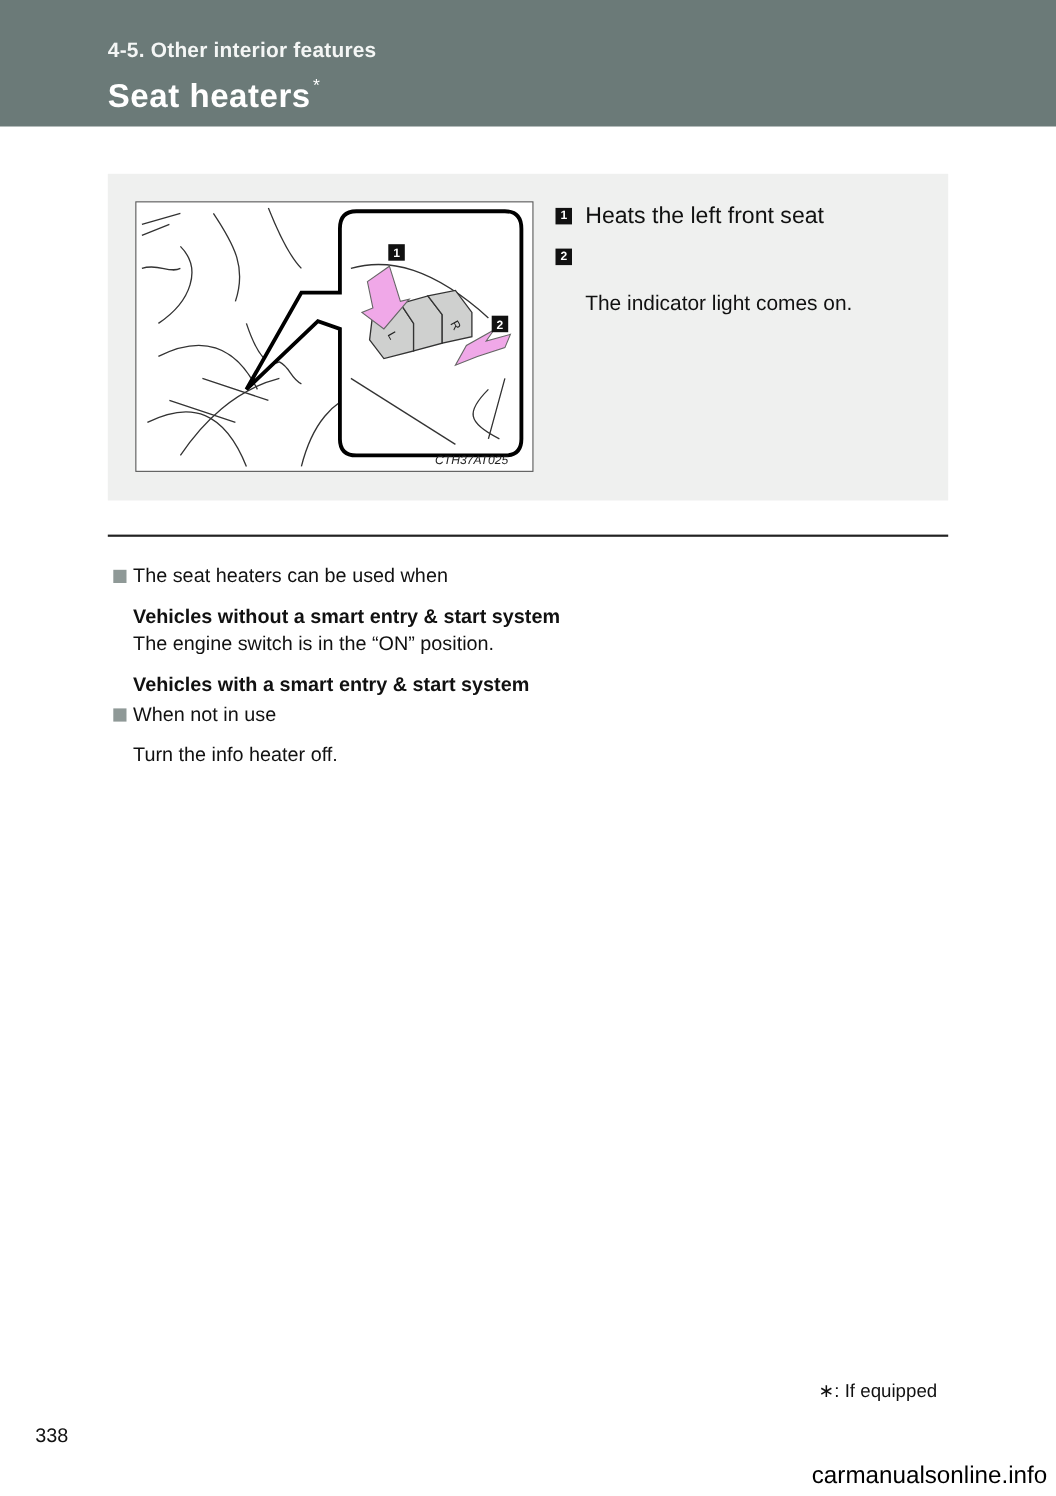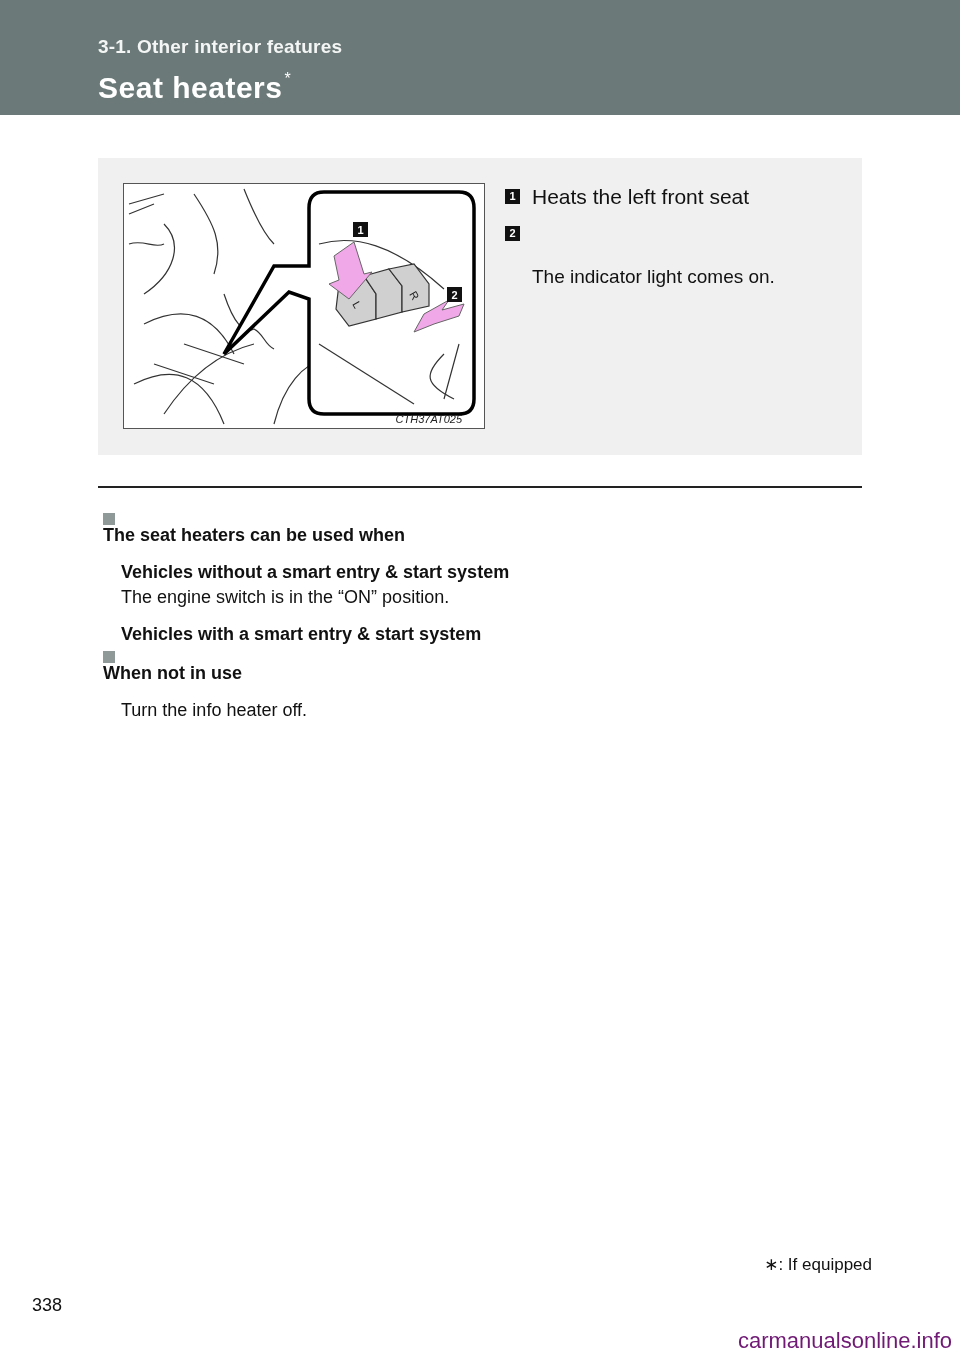--- a/index.html
+++ b/index.html
@@ -36,33 +36,33 @@
     .badge {
       display: inline-block; width: 15px; height: 15px; background: #111; color: #fff;
       font-size: 11px; font-weight: bold; line-height: 15px; text-align: center;
       margin-right: 12px;
     }
     .legend-note { font-size: 19px; margin-left: 27px; margin-top: 14px; }
     .rule {
       position: absolute; left: 98px; top: 486px; width: 764px; height: 2px; background: #222;
     }
     .content { position: absolute; left: 103px; top: 513px; width: 760px; font-size: 18px; }
-    .sec-head { display: flex; align-items: flex-start; font-weight: bold; font-size: 18px; margin-bottom: 14px; flex-direction: column; }
+    .sec-head { display: flex; align-items: center; font-weight: normal; font-size: 18px; margin-bottom: 14px; }
     .sq { width: 12px; height: 12px; background: #8f9997; margin-right: 6px; display: inline-block; }
     .sub-head { font-weight: bold; margin-left: 18px; margin-top: 0; line-height: 25px; }
     .body-text { margin-left: 18px; line-height: 25px; margin-bottom: 12px; }
-    .footnote { position: absolute; right: 88px; top: 1254px; font-size: 17px; }
+    .footnote { position: absolute; right: 108px; top: 1254px; font-size: 17px; }
     .page-num { position: absolute; left: 32px; top: 1295px; font-size: 18px; }
-    .watermark { position: absolute; right: 8px; top: 1328px; font-size: 22px; color: #701a75; }
+    .watermark { position: absolute; right: 8px; top: 1328px; font-size: 22px; color: #000000; }
   </style>
 </head>
 <body>
 
 <div class="header">
-  <div class="header-section">3-1. Other interior features</div>
+  <div class="header-section">4-5. Other interior features</div>
   <div class="header-title">
     <span>Seat heaters</span><sup>*</sup>
   </div>
 </div>
 
 <div class="figure-panel">
   <div class="illustration">
     <svg width="360" height="244" viewBox="0 0 360 244">
       <g fill="none" stroke="#333" stroke-width="1.2">
         <path d="M5 20 L40 10 M5 30 L30 20 M40 40 C60 60 50 90 20 110"></path>

